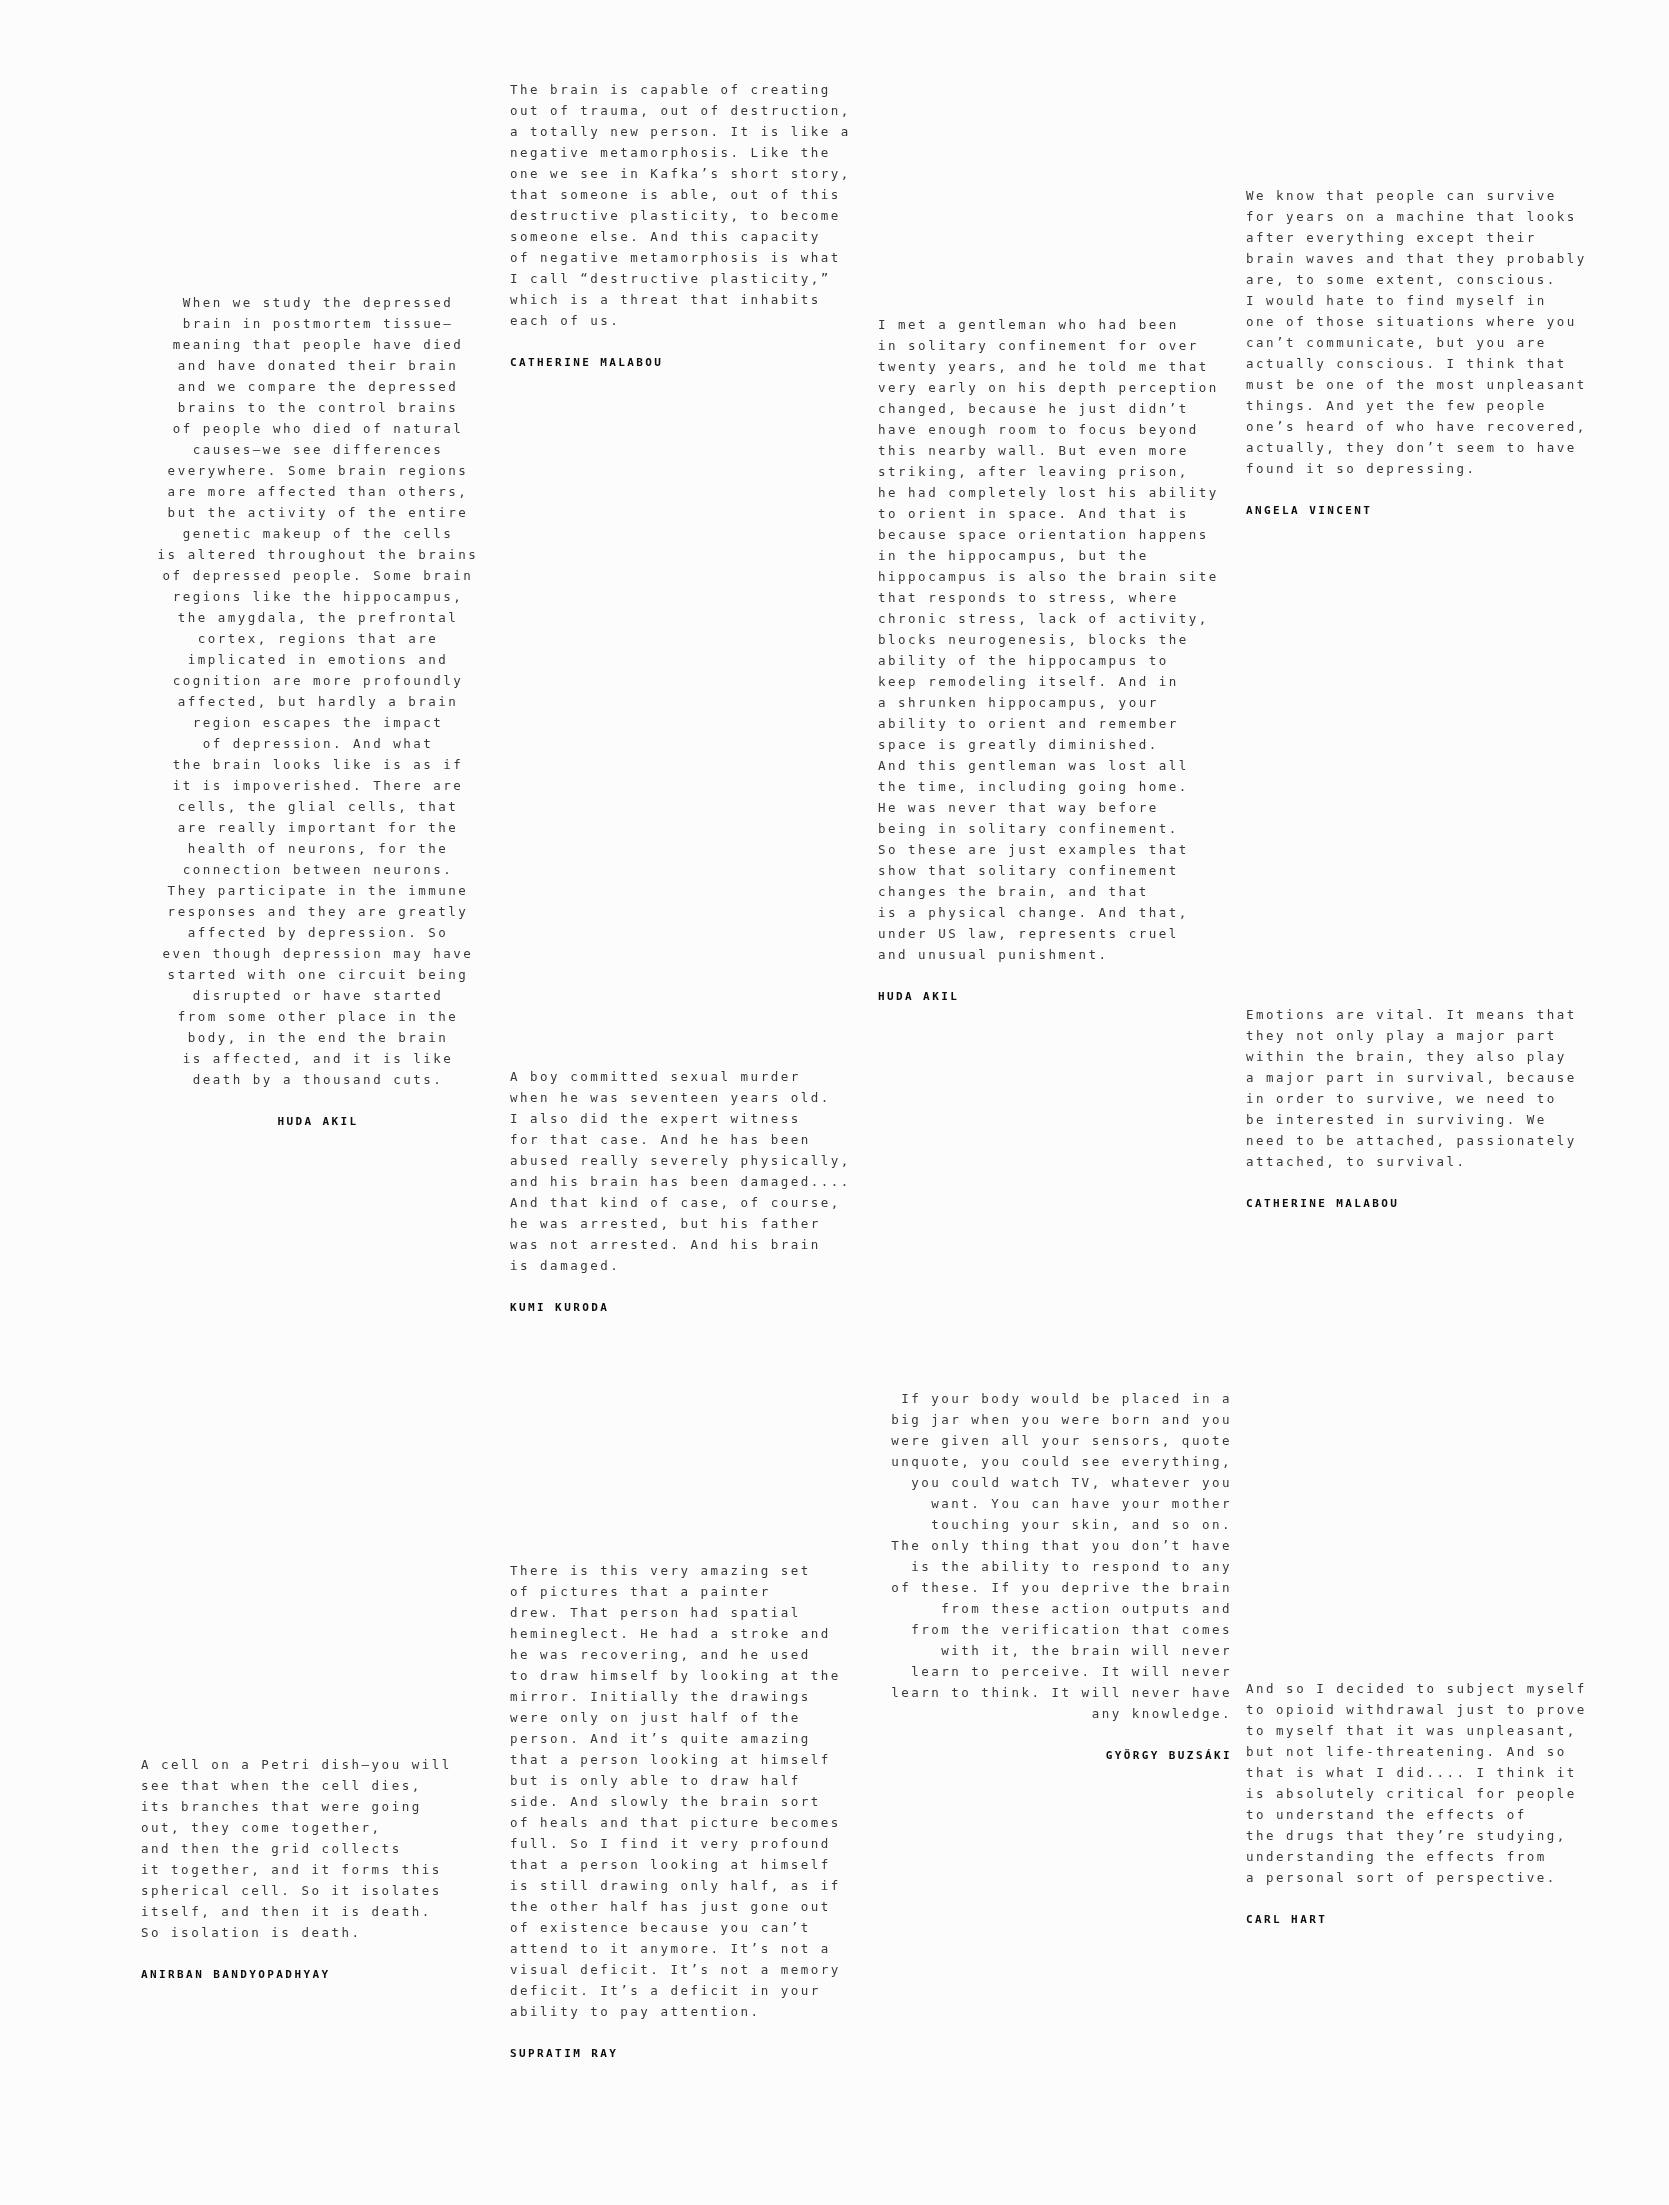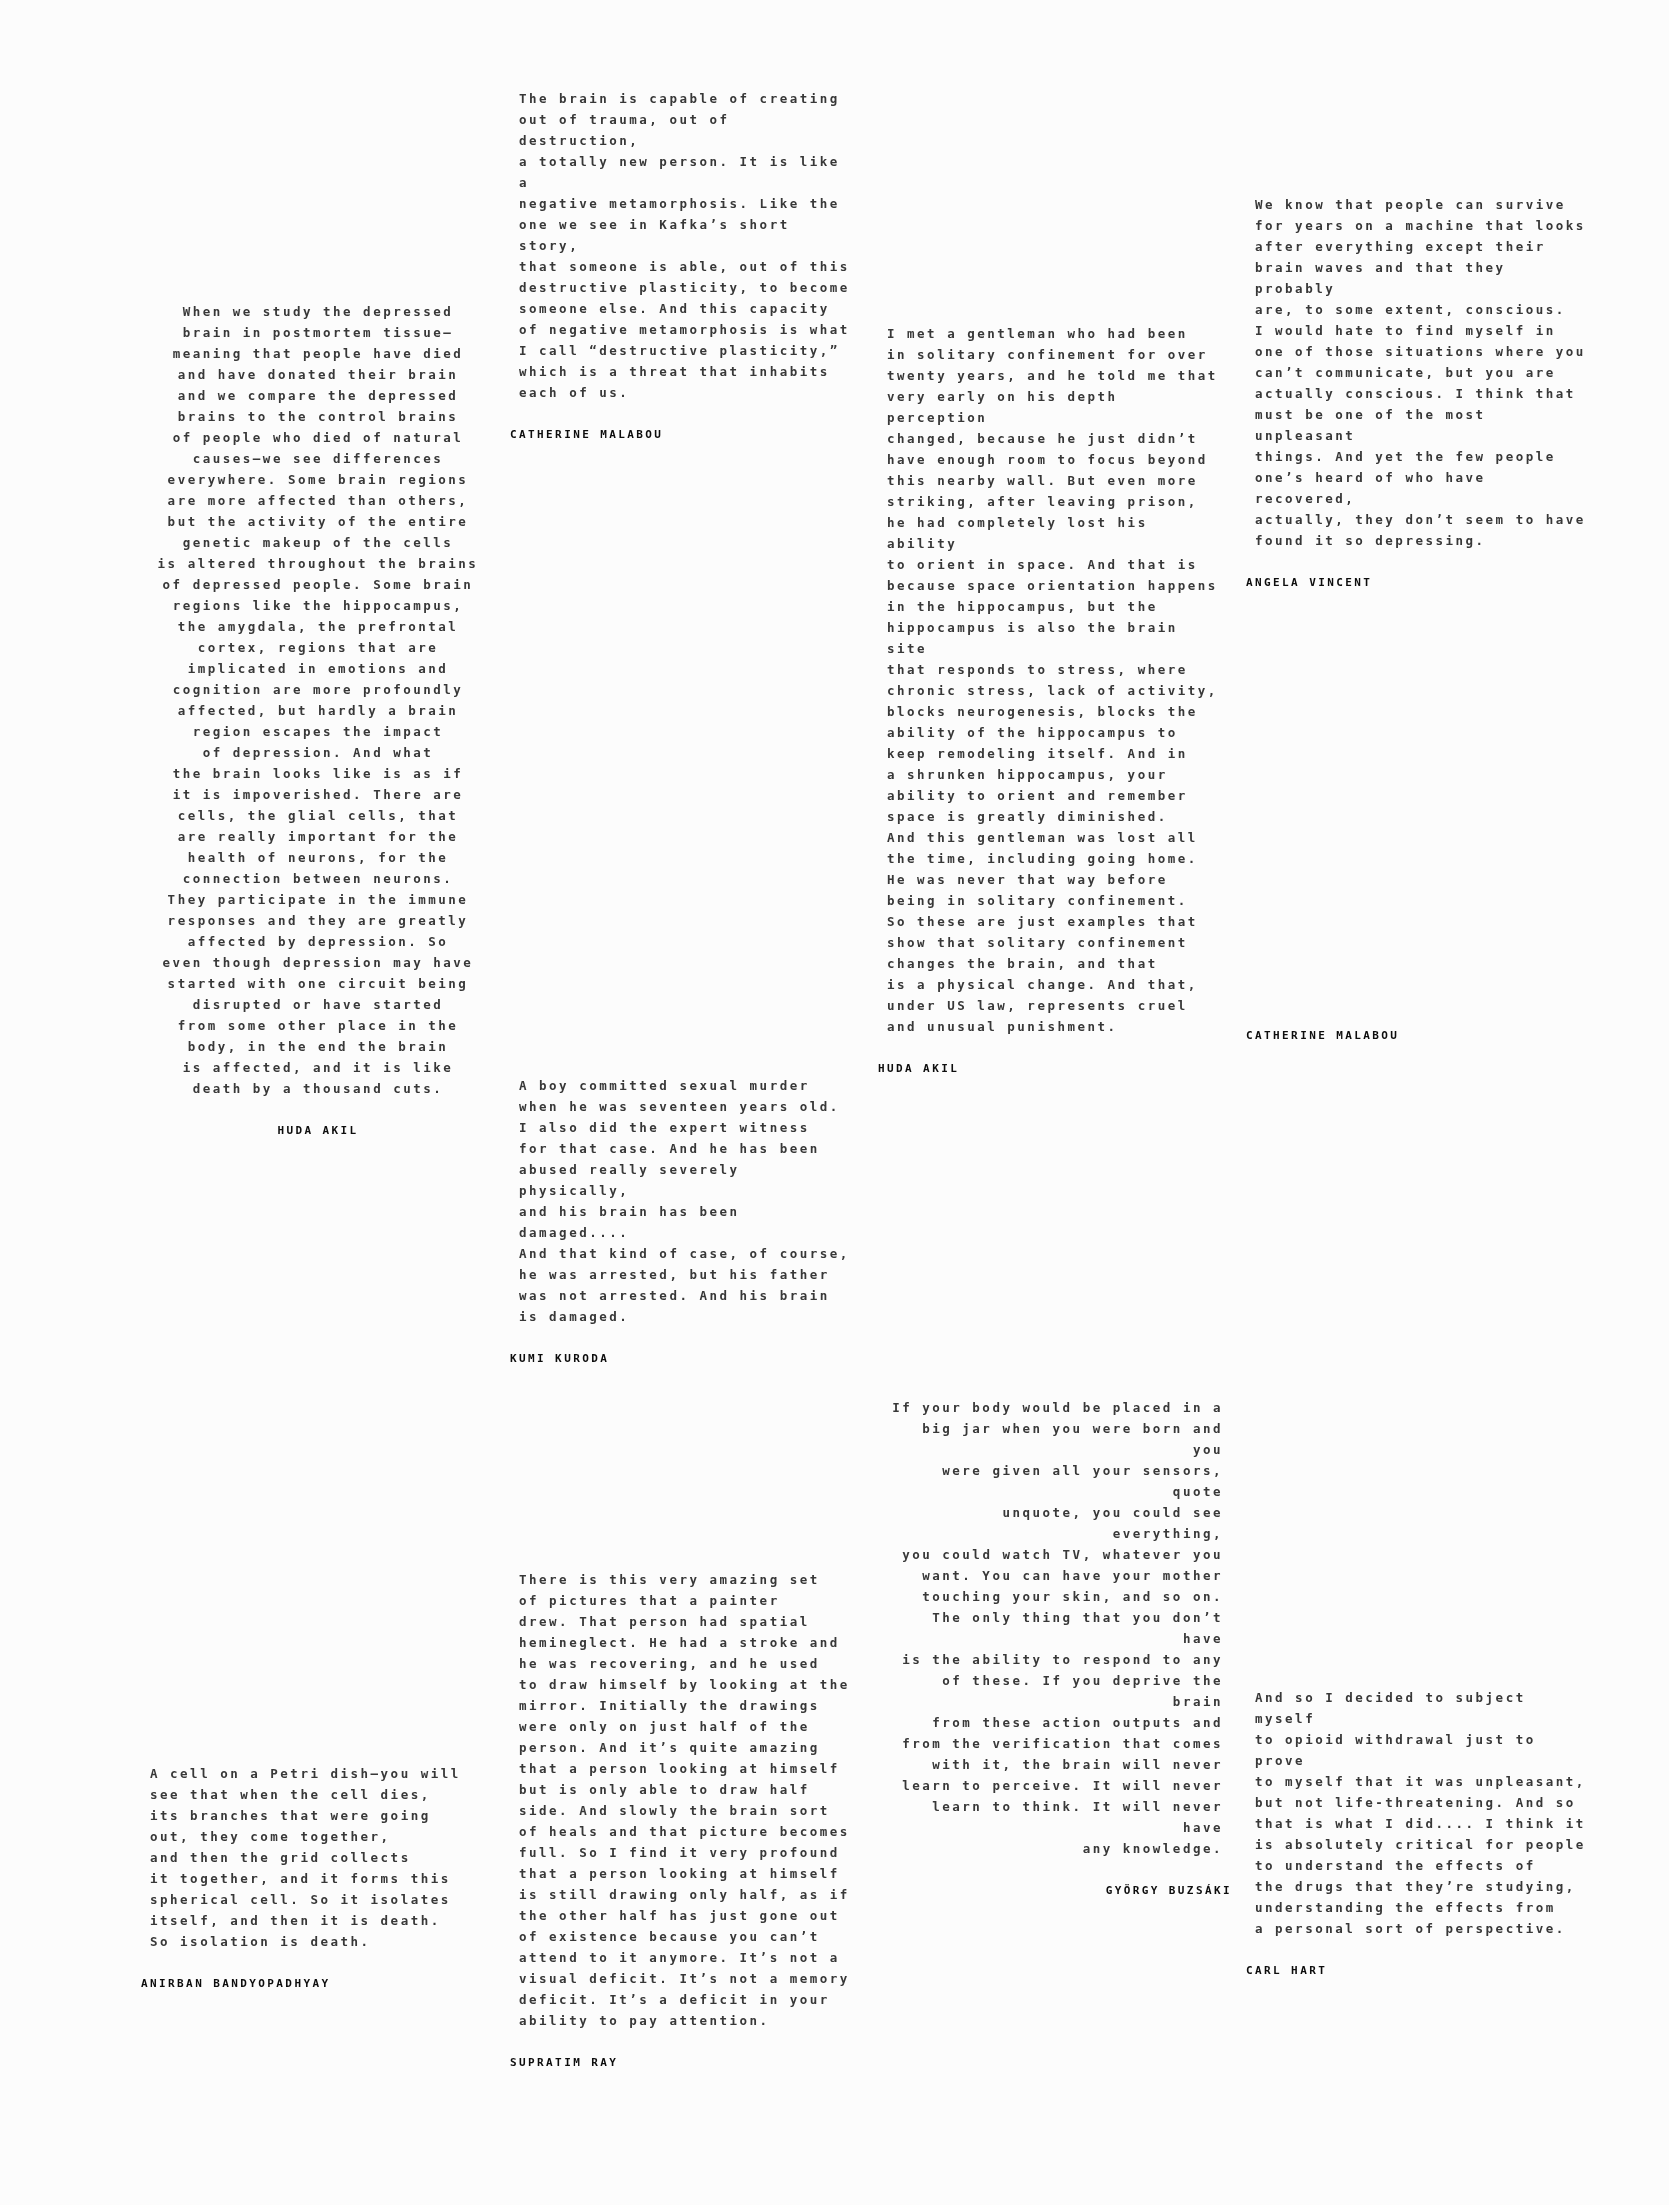--- a/index.html
+++ b/index.html
@@ -13,27 +13,27 @@
     height: 2205px;
     background: #fcfcfc;
     font-family: "DejaVu Sans Mono", "Liberation Mono", monospace;
     overflow: hidden;
   }
   .quote {
     position: absolute;
     width: 354px;
   }
   .quote-text {
-    margin: 9px;
+    margin: 0;
     white-space: pre-line;
     font-size: 12.5px;
     line-height: 21px;
     letter-spacing: 2.5px;
     color: #383838;
-    font-weight: 700;
+    font-weight: 400;
   }
   .quote-author {
     margin: 20.6px 0 0 0;
     font-size: 11px;
     line-height: 21px;
     letter-spacing: 2.4px;
     color: #0d0d0d;
     font-weight: 700;
   }
 </style>
@@ -161,20 +161,28 @@
 abused really severely physically,
 and his brain has been damaged....
 And that kind of case, of course,
 he was arrested, but his father
 was not arrested. And his brain
 is damaged.</p>
     <p class="quote-author">KUMI KURODA</p>
   </div>
 
   <div class="quote" style="left:1246px; top:1004px;">
+    <p class="quote-text">Emotions are vital. It means that
+they not only play a major part
+within the brain, they also play
+a major part in survival, because
+in order to survive, we need to
+be interested in surviving. We
+need to be attached, passionately
+attached, to survival.</p>
     <p class="quote-author">CATHERINE MALABOU</p>
   </div>
 
   <div class="quote" style="left:878px; top:1388px;text-align:right;">
     <p class="quote-text">If your body would be placed in a
 big jar when you were born and you
 were given all your sensors, quote
 unquote, you could see everything,
 you could watch TV, whatever you
 want. You can have your mother

